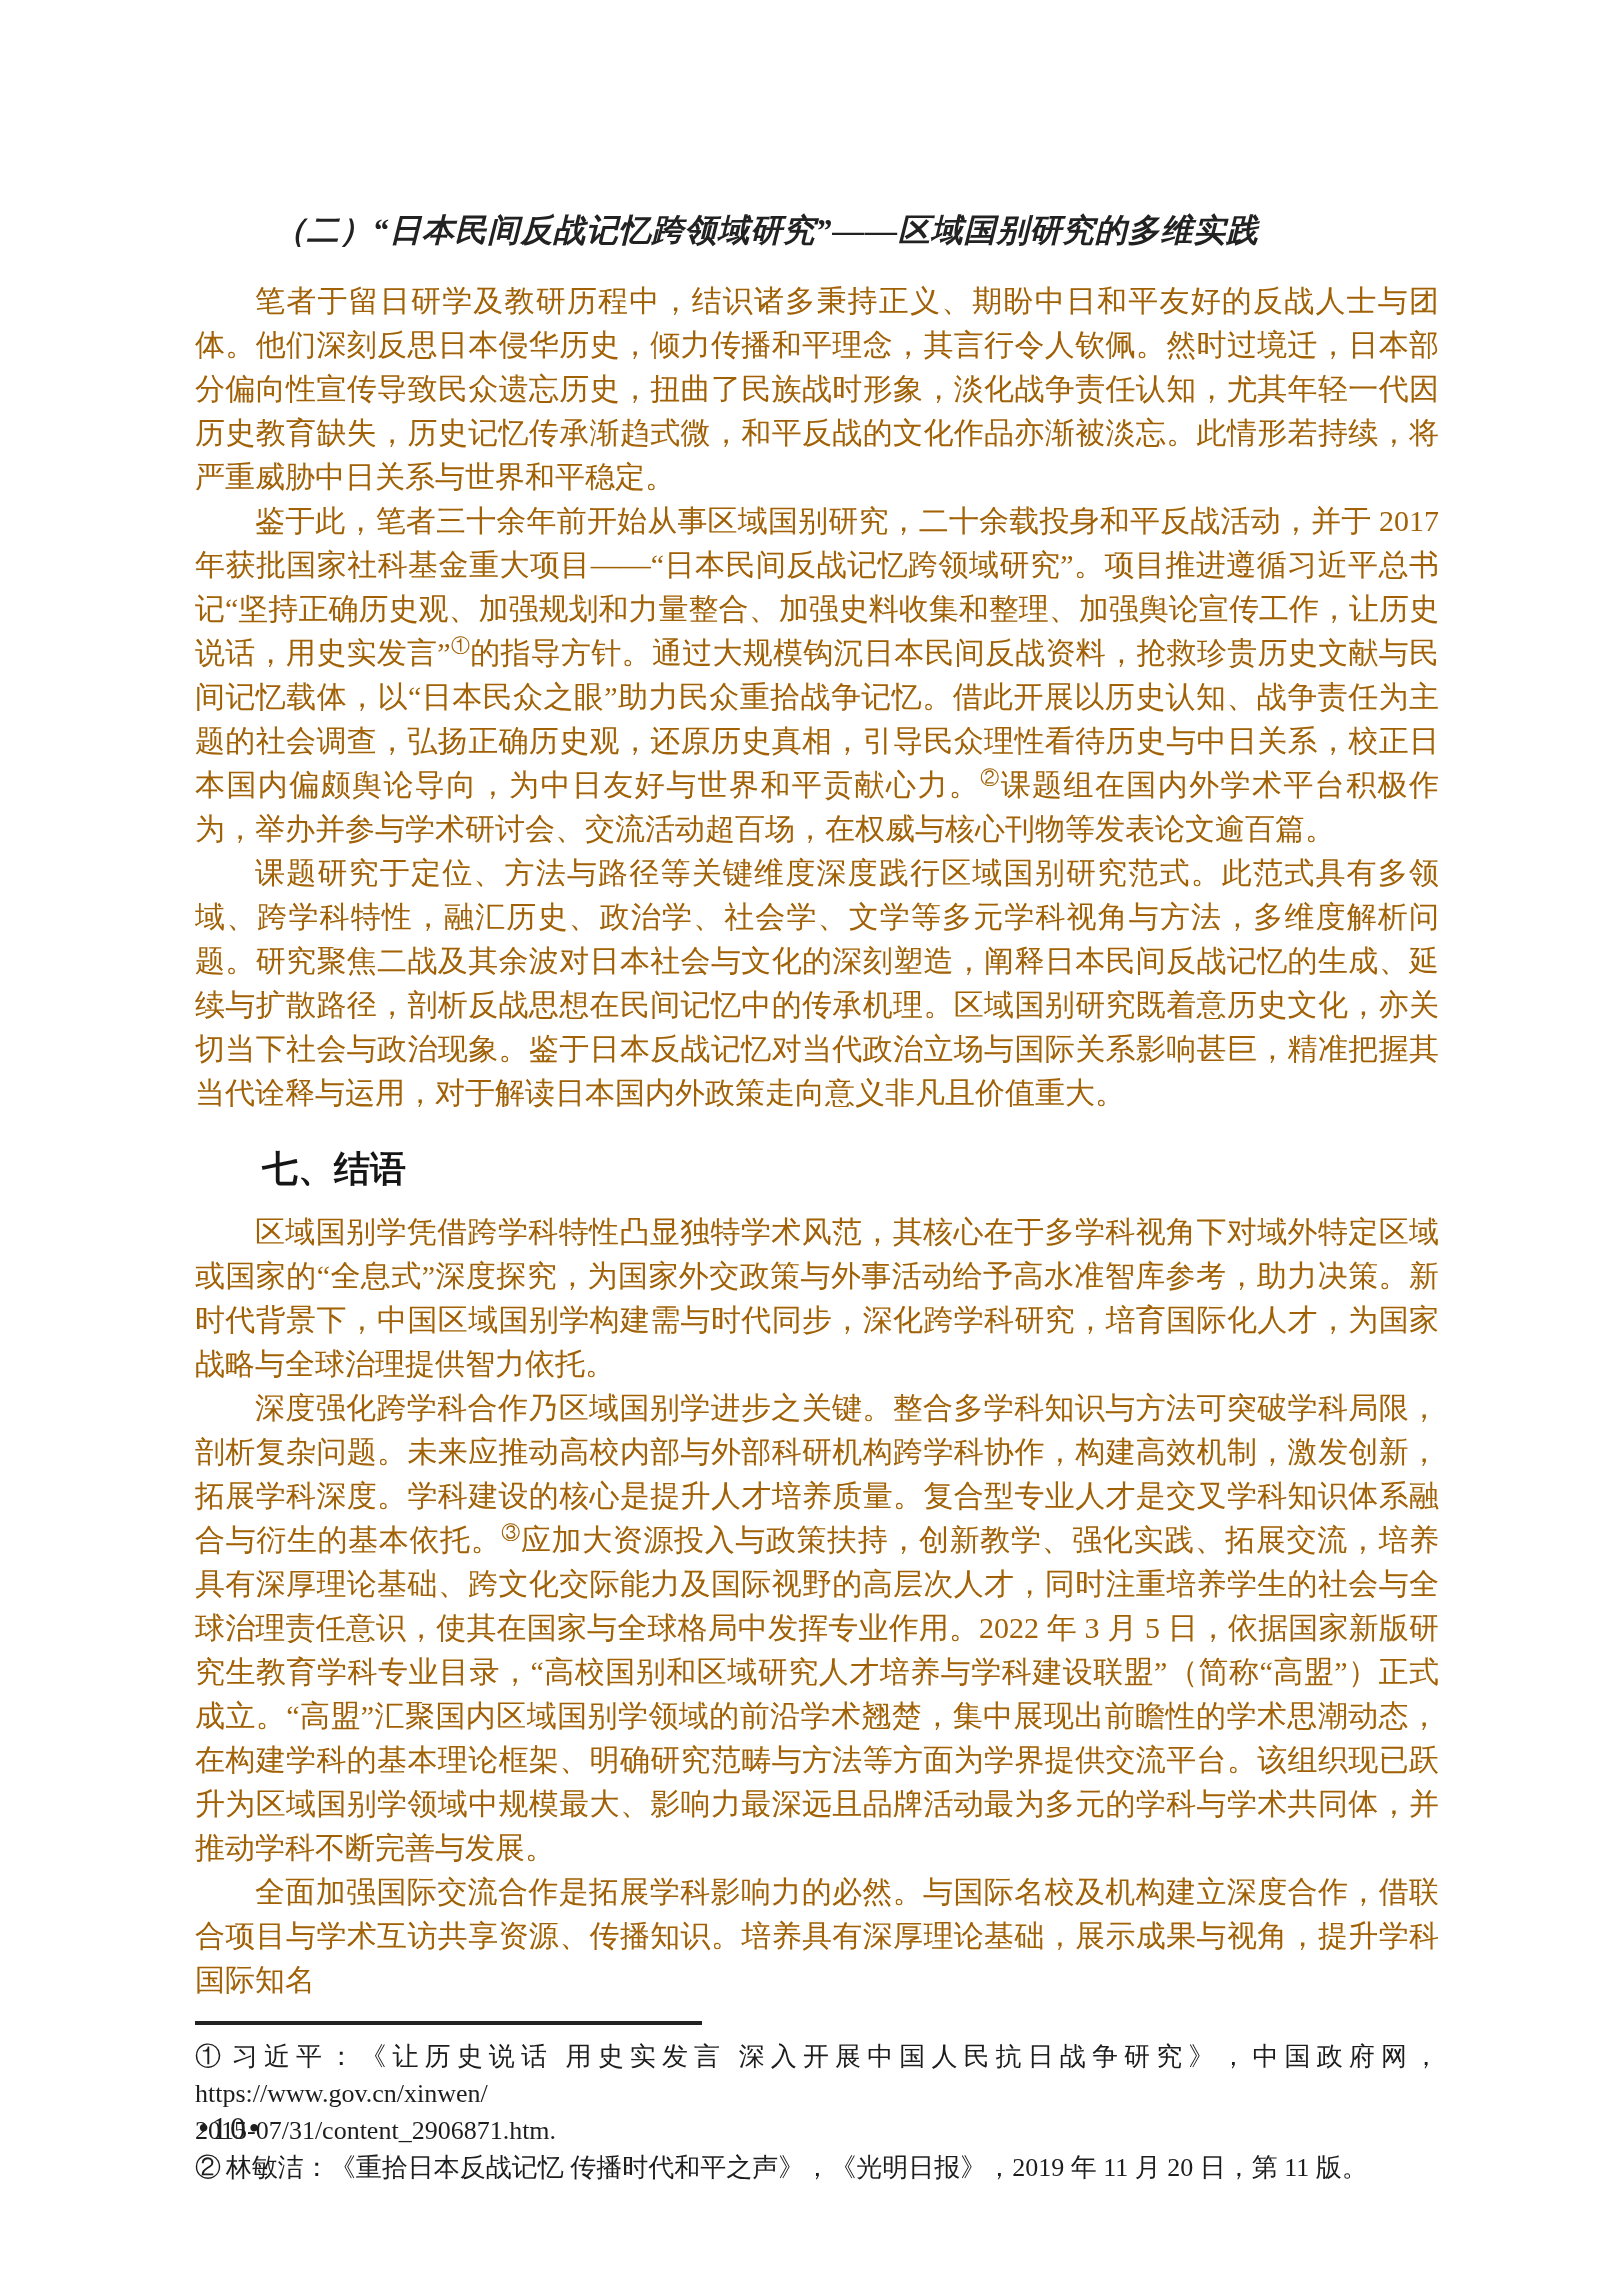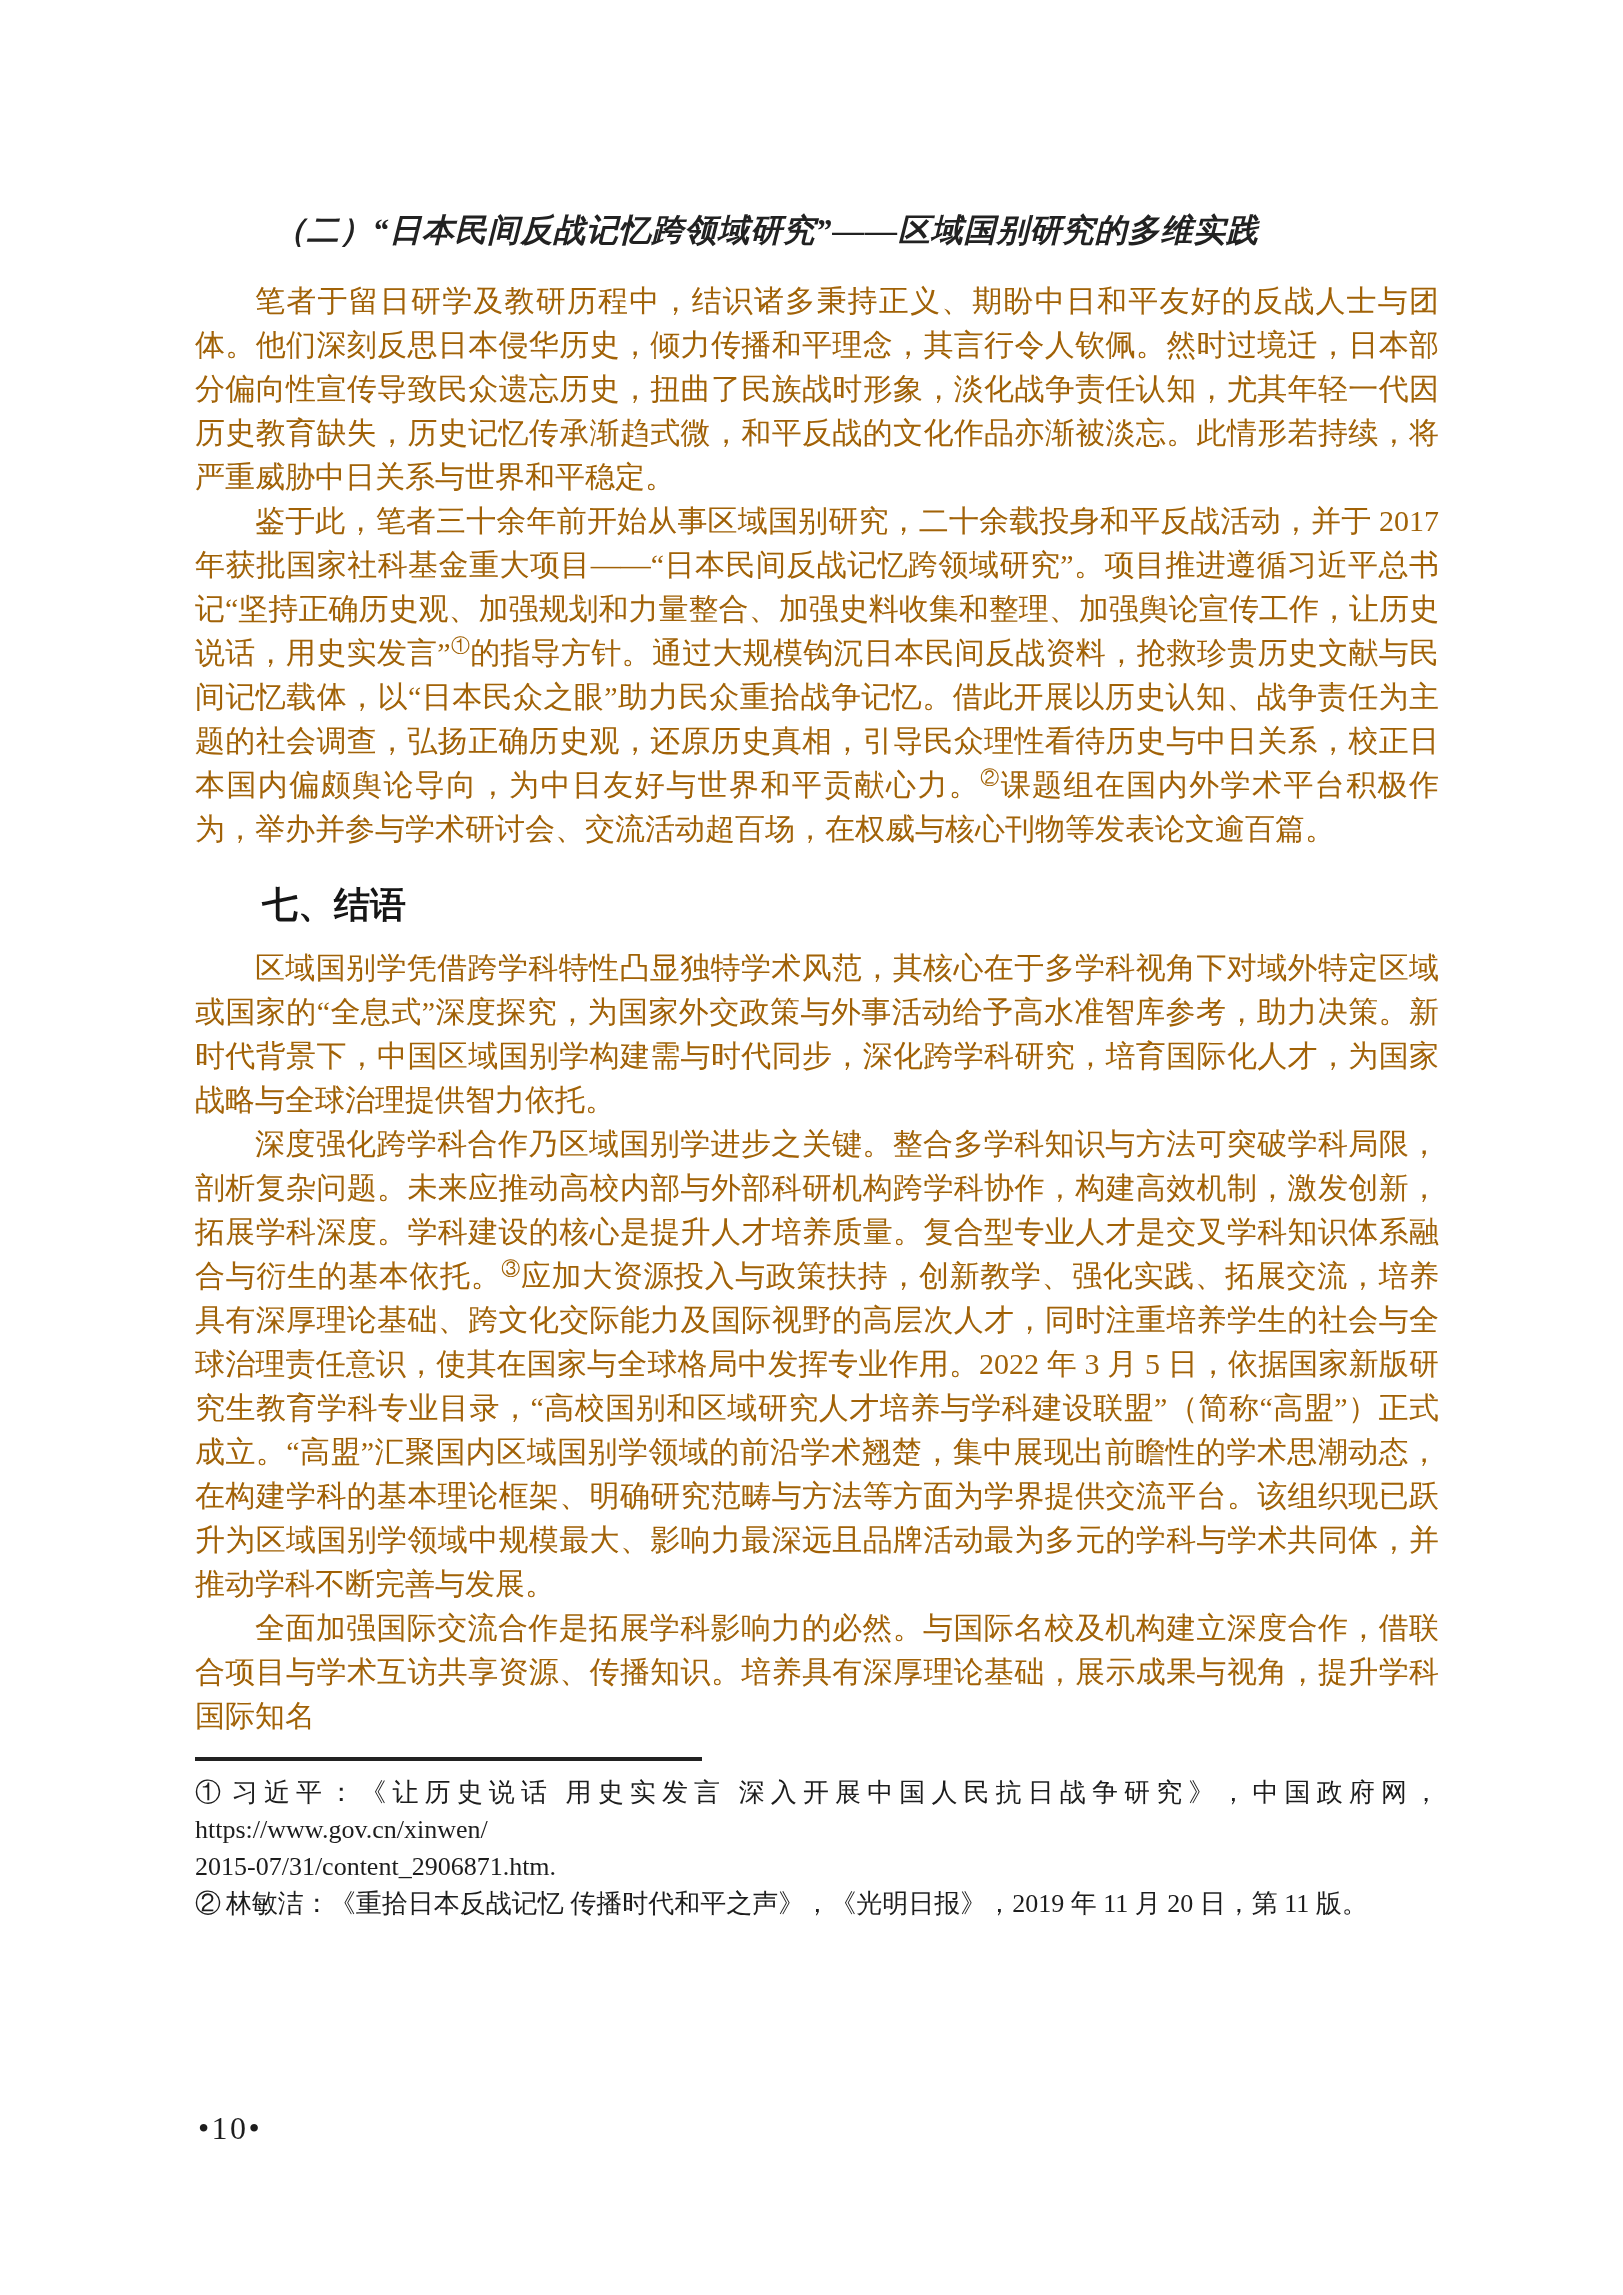--- a/index.html
+++ b/index.html
@@ -78,20 +78,21 @@
 <body>
 
 <div class="page">
   <div class="content">
 
     <h3 class="sub-heading">（二）“日本民间反战记忆跨领域研究”——区域国别研究的多维实践</h3>
 
     <div id="paras-top">
         <p class="body-para">笔者于留日研学及教研历程中，结识诸多秉持正义、期盼中日和平友好的反战人士与团体。他们深刻反思日本侵华历史，倾力传播和平理念，其言行令人钦佩。然时过境迁，日本部分偏向性宣传导致民众遗忘历史，扭曲了民族战时形象，淡化战争责任认知，尤其年轻一代因历史教育缺失，历史记忆传承渐趋式微，和平反战的文化作品亦渐被淡忘。此情形若持续，将严重威胁中日关系与世界和平稳定。</p>
         <p class="body-para">鉴于此，笔者三十余年前开始从事区域国别研究，二十余载投身和平反战活动，并于 2017 年获批国家社科基金重大项目——“日本民间反战记忆跨领域研究”。项目推进遵循习近平总书记“坚持正确历史观、加强规划和力量整合、加强史料收集和整理、加强舆论宣传工作，让历史说话，用史实发言”<sup class="fn-ref">①</sup>的指导方针。通过大规模钩沉日本民间反战资料，抢救珍贵历史文献与民间记忆载体，以“日本民众之眼”助力民众重拾战争记忆。借此开展以历史认知、战争责任为主题的社会调查，弘扬正确历史观，还原历史真相，引导民众理性看待历史与中日关系，校正日本国内偏颇舆论导向，为中日友好与世界和平贡献心力。<sup class="fn-ref">②</sup>课题组在国内外学术平台积极作为，举办并参与学术研讨会、交流活动超百场，在权威与核心刊物等发表论文逾百篇。</p>
+        <p class="body-para">课题研究于定位、方法与路径等关键维度深度践行区域国别研究范式。此范式具有多领域、跨学科特性，融汇历史、政治学、社会学、文学等多元学科视角与方法，多维度解析问题。研究聚焦二战及其余波对日本社会与文化的深刻塑造，阐释日本民间反战记忆的生成、延续与扩散路径，剖析反战思想在民间记忆中的传承机理。区域国别研究既着意历史文化，亦关切当下社会与政治现象。鉴于日本反战记忆对当代政治立场与国际关系影响甚巨，精准把握其当代诠释与运用，对于解读日本国内外政策走向意义非凡且价值重大。</p>
       </div>
 
     <h2 class="section-heading">七、结语</h2>
 
     <div id="paras-bottom">
         <p class="body-para">区域国别学凭借跨学科特性凸显独特学术风范，其核心在于多学科视角下对域外特定区域或国家的“全息式”深度探究，为国家外交政策与外事活动给予高水准智库参考，助力决策。新时代背景下，中国区域国别学构建需与时代同步，深化跨学科研究，培育国际化人才，为国家战略与全球治理提供智力依托。</p>
         <p class="body-para">深度强化跨学科合作乃区域国别学进步之关键。整合多学科知识与方法可突破学科局限，剖析复杂问题。未来应推动高校内部与外部科研机构跨学科协作，构建高效机制，激发创新，拓展学科深度。学科建设的核心是提升人才培养质量。复合型专业人才是交叉学科知识体系融合与衍生的基本依托。<sup class="fn-ref">③</sup>应加大资源投入与政策扶持，创新教学、强化实践、拓展交流，培养具有深厚理论基础、跨文化交际能力及国际视野的高层次人才，同时注重培养学生的社会与全球治理责任意识，使其在国家与全球格局中发挥专业作用。2022 年 3 月 5 日，依据国家新版研究生教育学科专业目录，“高校国别和区域研究人才培养与学科建设联盟”（简称“高盟”）正式成立。“高盟”汇聚国内区域国别学领域的前沿学术翘楚，集中展现出前瞻性的学术思潮动态，在构建学科的基本理论框架、明确研究范畴与方法等方面为学界提供交流平台。该组织现已跃升为区域国别学领域中规模最大、影响力最深远且品牌活动最为多元的学科与学术共同体，并推动学科不断完善与发展。</p>
         <p class="body-para">全面加强国际交流合作是拓展学科影响力的必然。与国际名校及机构建立深度合作，借联合项目与学术互访共享资源、传播知识。培养具有深厚理论基础，展示成果与视角，提升学科国际知名</p>
       </div>
 

